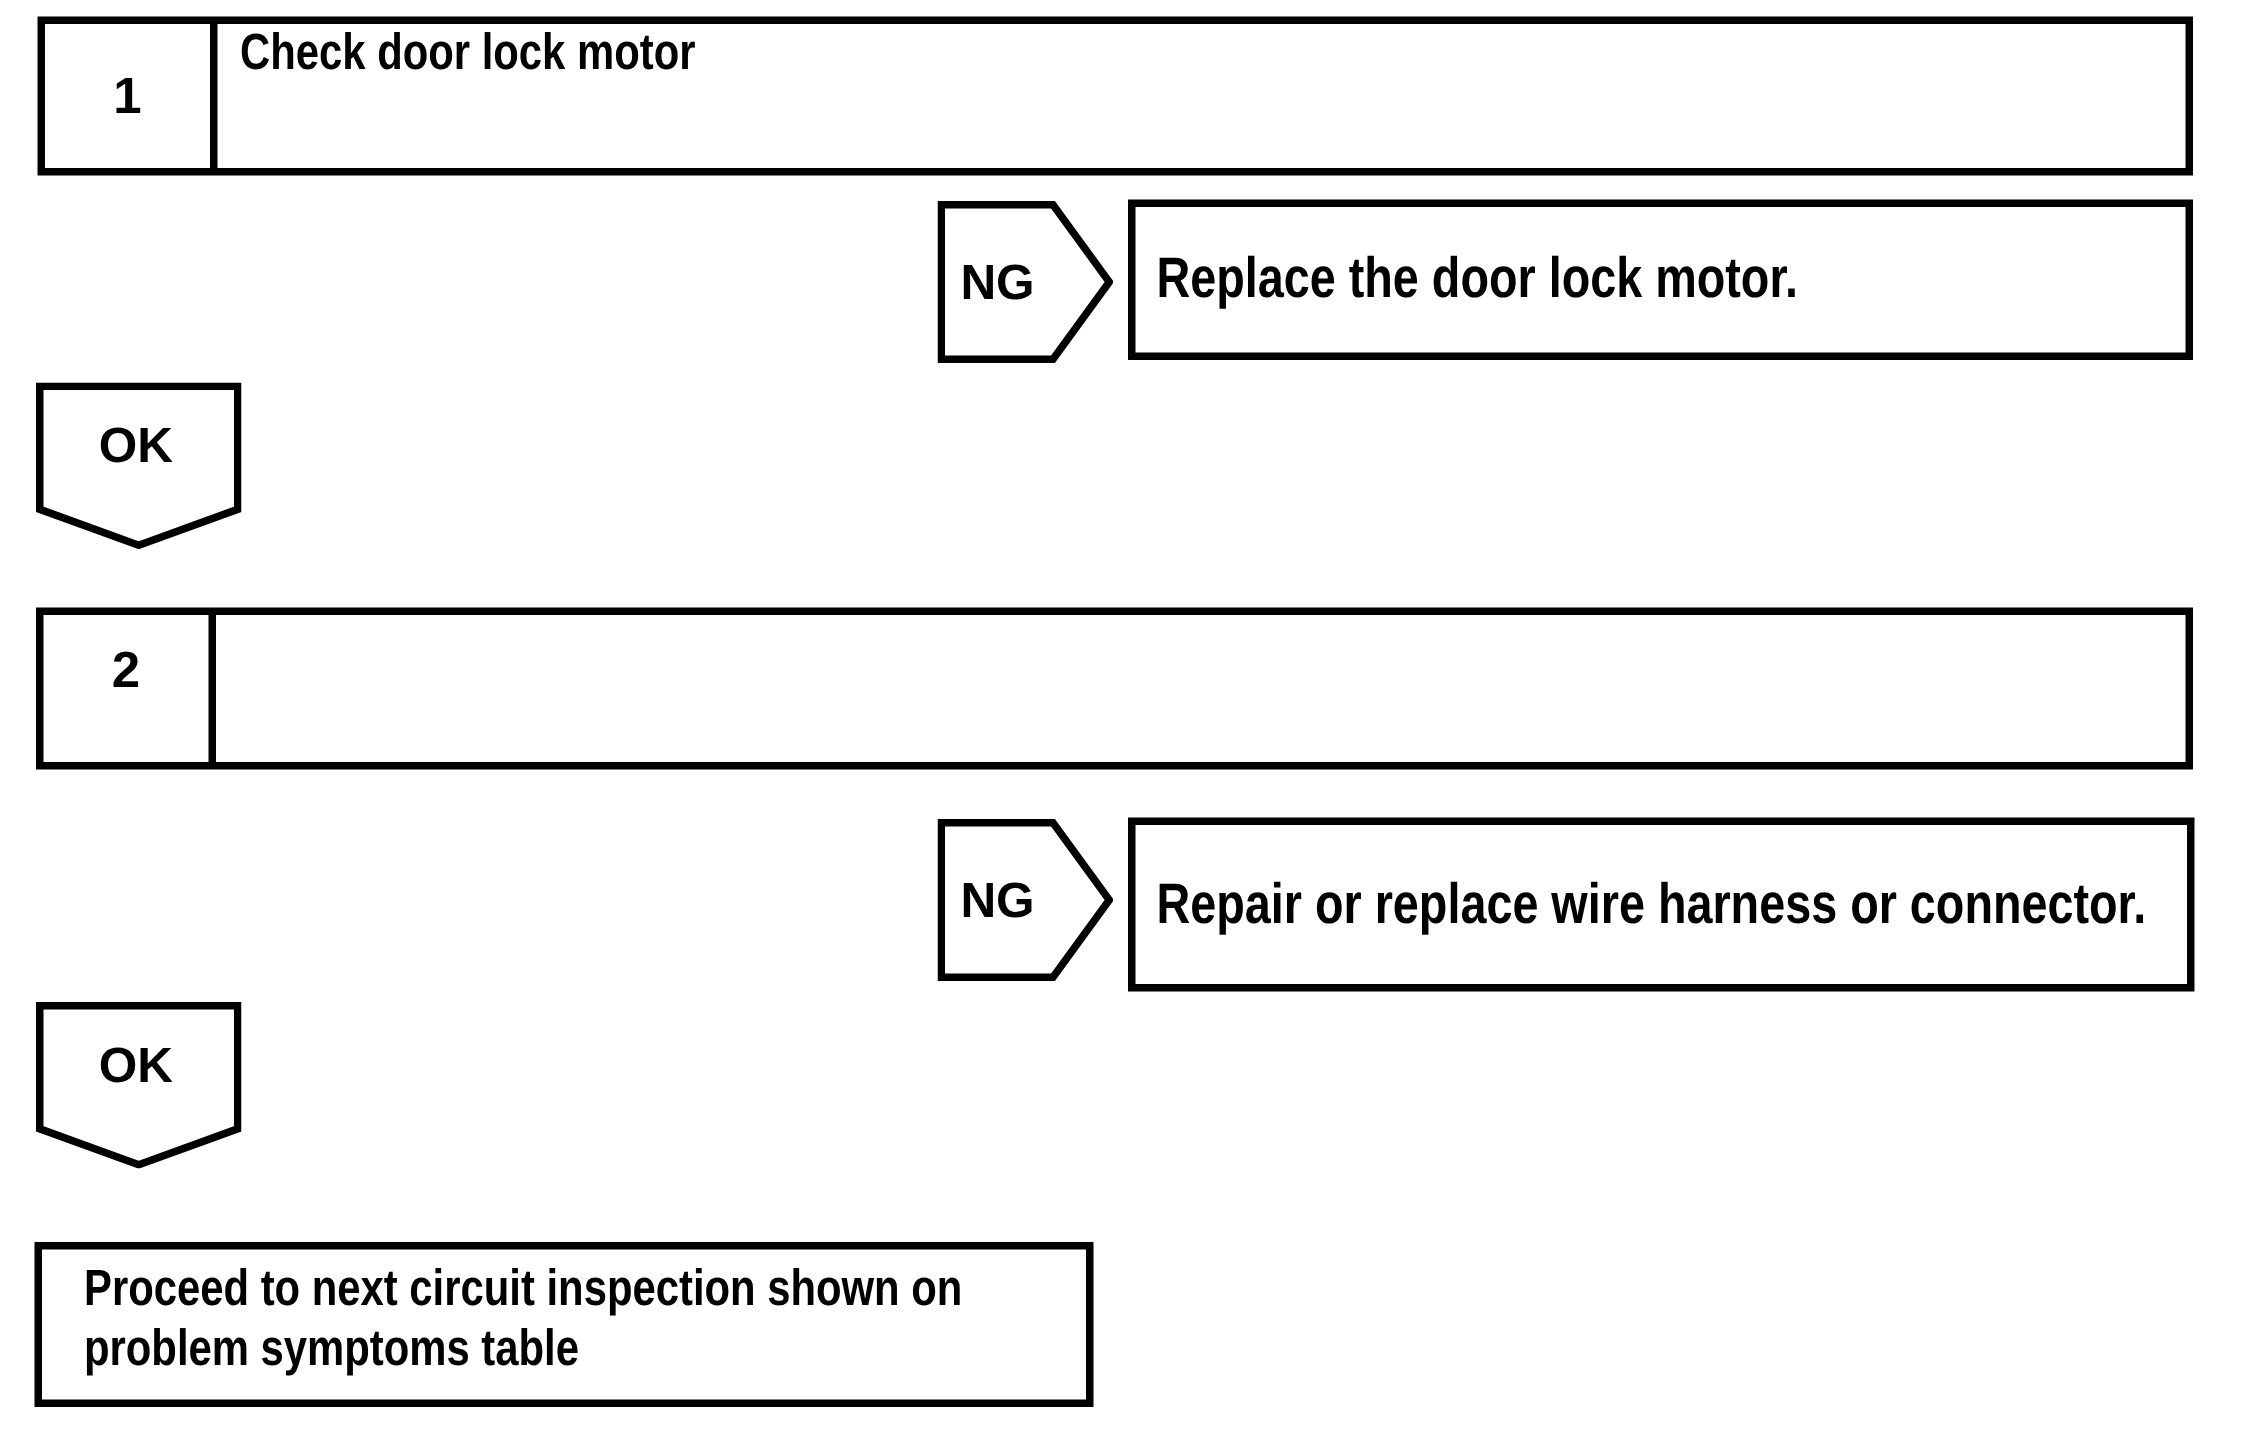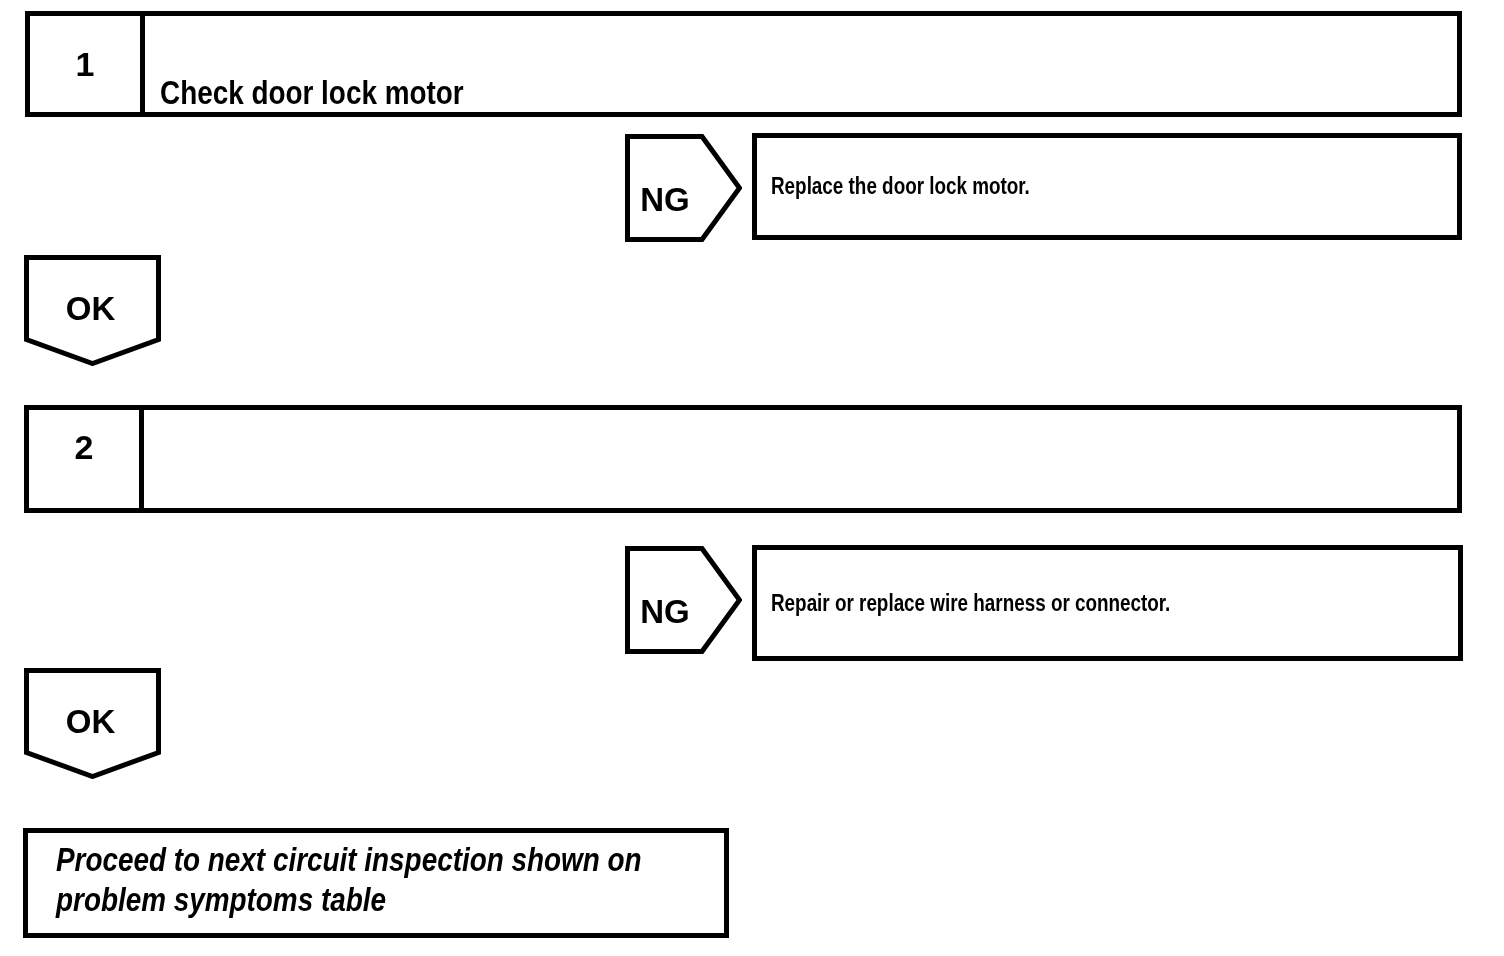--- a/index.html
+++ b/index.html
@@ -30,21 +30,21 @@
     border-right: 5px solid var(--ink, #000);
     display: flex;
     align-items: center;
     justify-content: center;
     font-weight: bold;
     font-size: 34px;
   }
   .step-title {
     flex: 1;
     display: flex;
-    align-items: flex-end;
+    align-items: flex-start;
     padding-left: 15px;
     font-weight: bold;
     font-size: 34px;
     overflow: hidden;
   }
   .top-align .step-num,
   .top-align .step-title {
     align-items: flex-start;
     padding-top: 18px;
   }
@@ -70,42 +70,41 @@
     stroke-width: 5;
     stroke-linejoin: miter;
   }
   .tag .tag-label {
     position: absolute;
     font-weight: bold;
     font-size: 33px;
     display: flex;
     align-items: center;
     justify-content: center;
-    margin-top: 12px;
   }
   .ng-tag .tag-label {
     left: 0;
     top: 0;
     width: 80px;
     height: 100%;
   }
   .ok-tag .tag-label {
     left: 0;
     top: 0;
     width: 133px;
     height: 84px;
   }
   
   .action-box {
     border: 5px solid var(--ink, #000);
     display: flex;
     align-items: center;
     padding-left: 14px;
     font-weight: bold;
-    font-size: 23px;
+    font-size: 38px;
     overflow: hidden;
     background: var(--paper, #fff);
   }
   
   .end-box {
     border: 5px solid var(--ink, #000);
     font-weight: bold;
     font-size: 34px;
     line-height: 40px;
     padding: 6px 4px 0 28px;
@@ -159,16 +158,16 @@
   <span class="flow-text">Repair or replace wire harness or connector.</span>
 </div>
 
 <div class="tag ok-tag" style="left:24px; top:668px; width:137px; height:111px;">
   <svg width="137" height="111" viewBox="0 0 137 111">
     <polygon points="2.5,2.5 134.5,2.5 134.5,84.5 68.5,108.5 2.5,84.5"></polygon>
   </svg>
   <span class="tag-label">OK</span>
 </div>
 
-<div class="abs end-box" style="left:23px; top:828px; width:706px; height:110px;font-style:italic;">
+<div class="abs end-box" style="left:23px; top:828px; width:706px; height:110px;">
   <span class="flow-text">Proceed to next circuit inspection shown on</span>
   <span class="flow-text">problem symptoms table</span>
 </div>
 
 </body></html>

